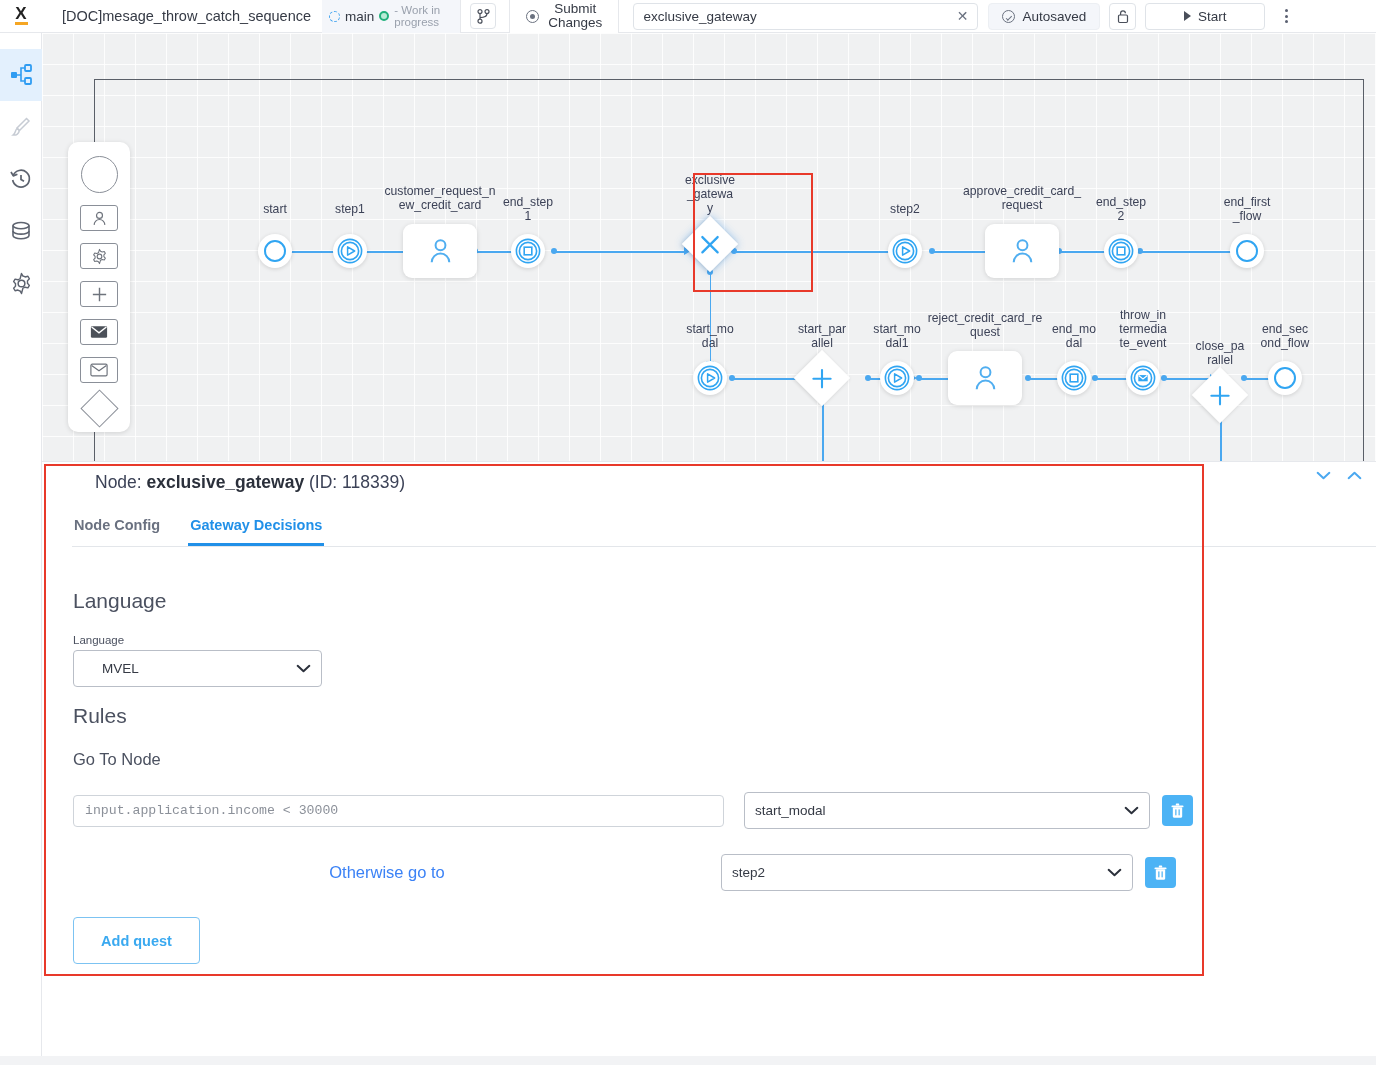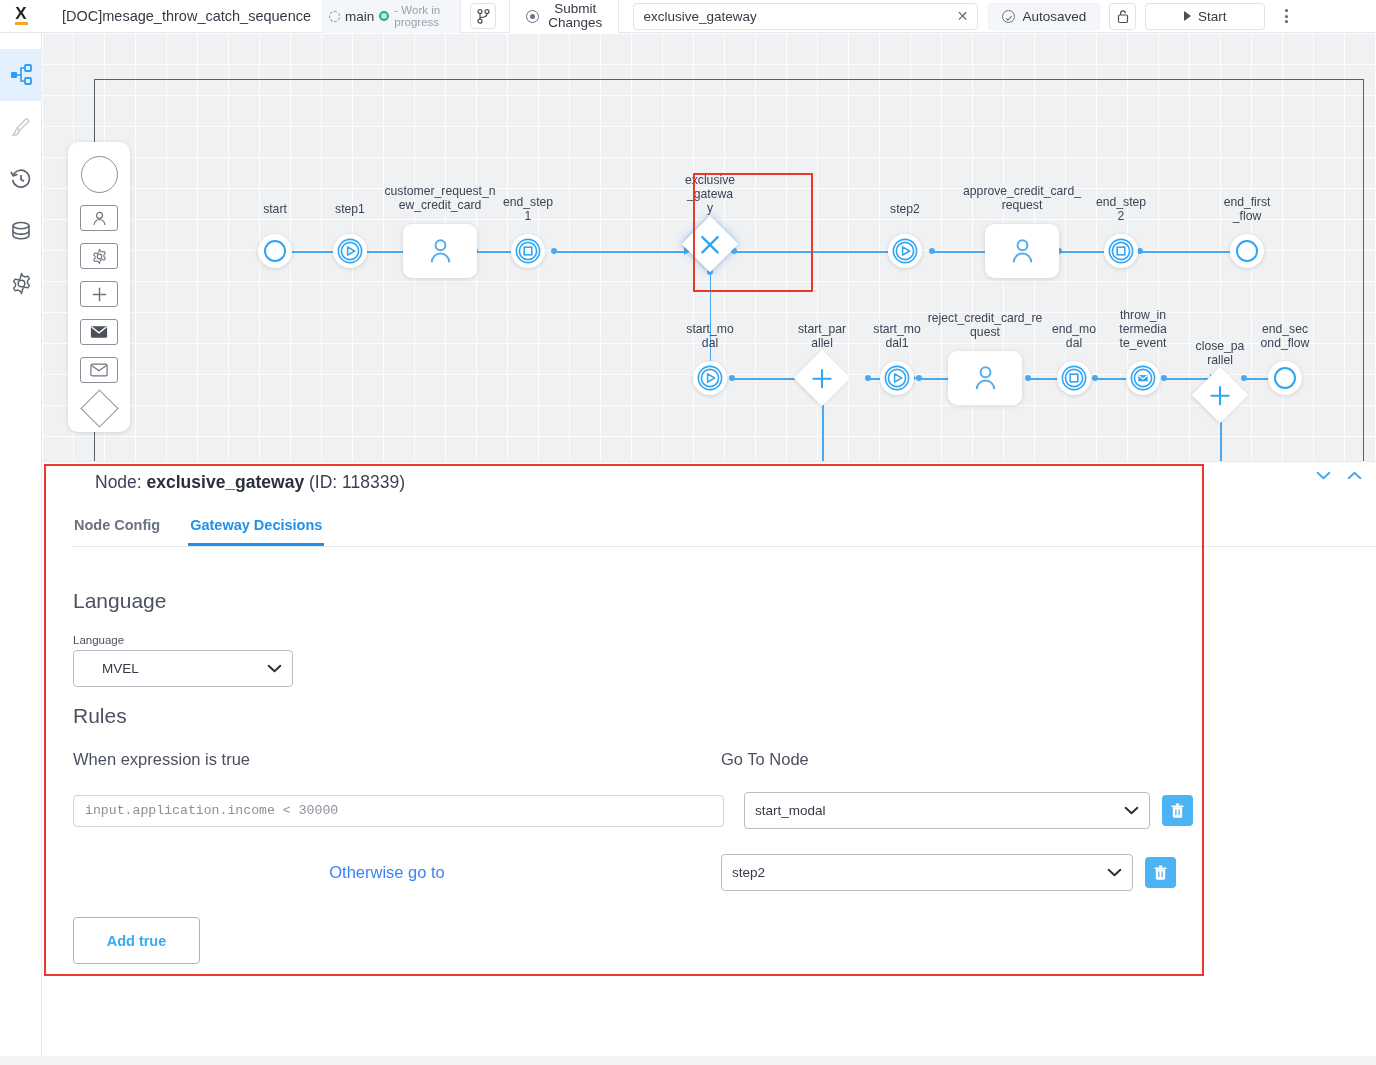--- a/index.html
+++ b/index.html
@@ -687,33 +687,32 @@
   <div id="tabs">
     <div class="tab">Node Config</div>
     <div class="tab active">Gateway Decisions</div>
   </div>
 
   <div id="panel-body">
 
     <div style="position:absolute; left:31px; top:33px;">
       <h2 class="sec-title">Language</h2>
       <div class="field-label" style="margin-top:21px;">Language</div>
-      <div class="select-box" style="width:220px;padding-left:28px;">
+      <div class="select-box" style="width:249px;padding-left:28px;">
         <span class="val">MVEL</span>
         <svg class="chev-down-sel" viewBox="0 0 16 10">
           <path d="M1.5 2 L8 8 L14.5 2" fill="none" stroke="#2b303b" stroke-width="2.2" stroke-linecap="round" stroke-linejoin="round"></path>
         </svg>
       </div>
     </div>
 
     <div style="position:absolute; left:31px; top:148px; width:1120px;">
       <h2 class="sec-title">Rules</h2>
 
       <div style="display:flex; margin-top:22px;">
-        <div class="col-head" style="width:648px;">When expression is true</div>
         <div class="col-head">Go To Node</div>
       </div>
 
       <div style="display:flex; align-items:center; margin-top:23px;">
         <div class="expr-input" style="width:660px;">input.application.income &lt; 30000</div>
         <div class="select-box" style="width:412px; margin-left:20px;">
           <span class="val">start_modal</span>
           <svg class="chev-down-sel" viewBox="0 0 16 10">
             <path d="M1.5 2 L8 8 L14.5 2" fill="none" stroke="#2b303b" stroke-width="2.2" stroke-linecap="round" stroke-linejoin="round"></path>
           </svg>
@@ -742,20 +741,20 @@
             <rect x="3" y="4.6" width="10" height="11" rx="1.2" fill="#fff"></rect>
             <rect x="1.6" y="2.6" width="12.8" height="2" rx="0.9" fill="#fff"></rect>
             <rect x="6.2" y="0.6" width="3.6" height="2.1" rx="0.7" fill="#fff"></rect>
             <rect x="5.6" y="6.8" width="1.3" height="6.3" fill="#4cb3f5"></rect>
             <rect x="9.1" y="6.8" width="1.3" height="6.3" fill="#4cb3f5"></rect>
           </svg>
         </div>
       </div>
 
       <div id="add-rule" style="margin-top:26px;">
-        <span>Add true</span>
+        <span>Add quest</span>
       </div>
     </div>
 
   </div>
 </div>
 
 <div id="bottom-scroll"></div>
 
 </body></html>

